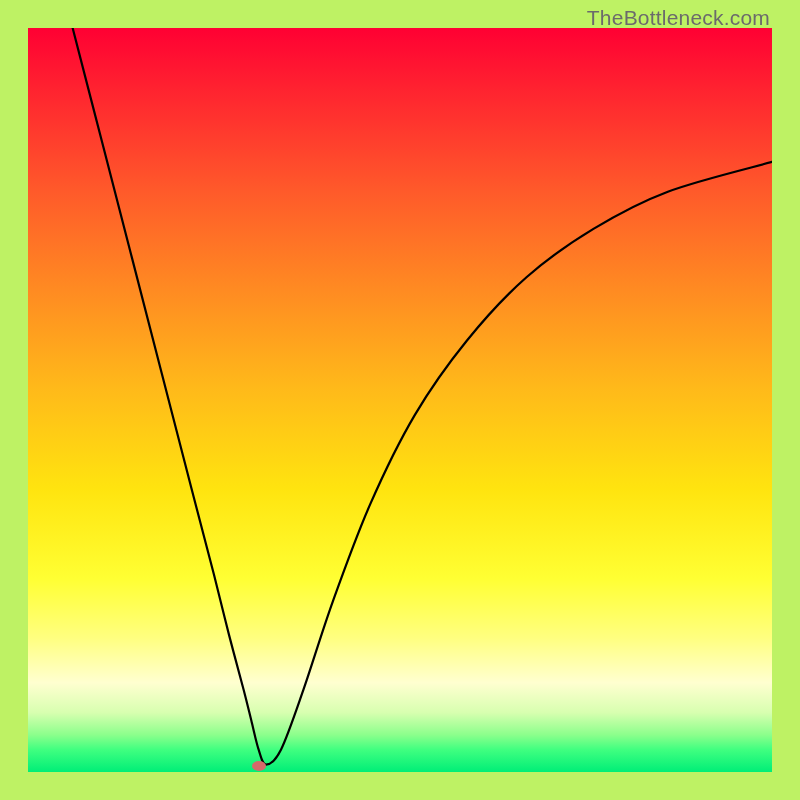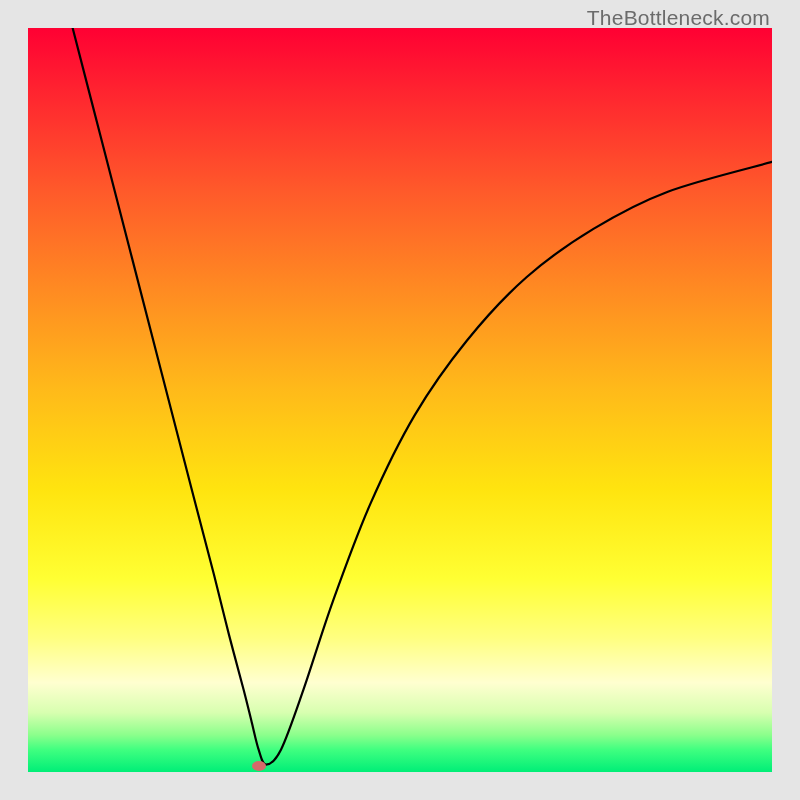--- a/index.html
+++ b/index.html
@@ -1,20 +1,20 @@
 <!DOCTYPE html>
 <html><head>
 <meta charset="utf-8">
 <style>
   * { margin: 0; padding: 0; box-sizing: border-box; }
   html, body { width: 800px; height: 800px; overflow: hidden; background: #000; }
   .frame {
     width: 800px;
     height: 800px;
-    background: #e5e5e5;
+    background: #bef264;
     position: relative;
     padding-left: 16px;
   }
   .plot {
     position: absolute;
     left: 28px;
     top: 28px;
     width: 744px;
     height: 744px;
     background: linear-gradient(to bottom,

